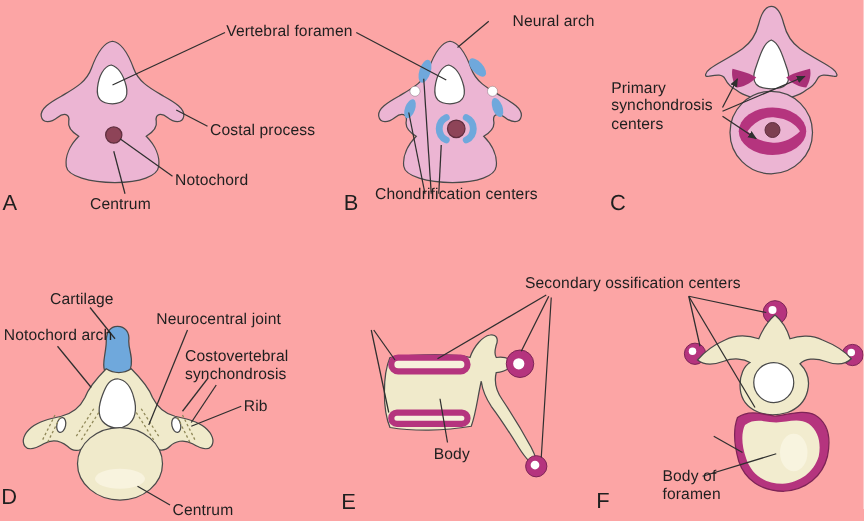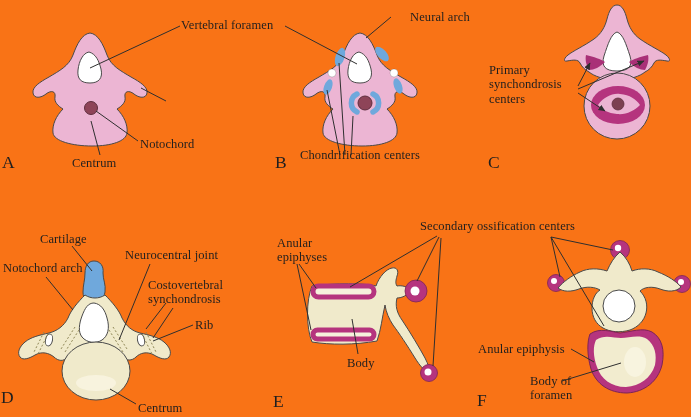--- a/index.html
+++ b/index.html
@@ -1,18 +1,18 @@
 <!DOCTYPE html>
 <html><head>
 <meta charset="utf-8">
 <style>
   html,body{margin:0;padding:0;background:#fff;}
   #stage{
-    position:relative;width:691px;height:417px;background:#f97316;
-    font-family:Liberation Serif, serif;color:#1f1f1f;overflow:hidden;
+    position:relative;width:691px;height:417px;background:#fca5a5;
+    font-family:Liberation Sans, sans-serif;color:#1f1f1f;overflow:hidden;
   }
   #art{position:absolute;left:0;top:0;}
   .lbl{
     position:absolute;font-size:12.5px;line-height:1.14;letter-spacing:0.1px;
     white-space:nowrap;color:#1f1f1f;
   }
   .lbl.wrap{white-space:normal;}
   .letter{
     position:absolute;font-size:17.5px;color:#1f1f1f;
   }
@@ -168,36 +168,35 @@
       <line x1="551" y1="237" x2="613" y2="250"></line>
       <line x1="551" y1="237" x2="560" y2="277"></line>
       <line x1="551" y1="237" x2="604" y2="326"></line>
       <line x1="571" y1="349" x2="594" y2="362"></line>
       <line x1="562" y1="381" x2="621" y2="363"></line>
     </g>
   </svg>
 
   <div class="lbl" style="left:181px;top:18px">Vertebral foramen</div>
   <div class="lbl" style="left:410px;top:10px">Neural arch</div>
+  <div class="lbl" style="left:168px;top:97px">Costal process</div>
   <div class="lbl" style="left:140px;top:137px">Notochord</div>
   <div class="lbl" style="left:72px;top:156px">Centrum</div>
   <div class="lbl" style="left:300px;top:148px">Chondrification centers</div>
   <div class="lbl wrap" style="left:489px;top:63px;width:72px">Primary synchondrosis centers</div>
 
   <div class="lbl" style="left:40px;top:232px">Cartilage</div>
   <div class="lbl" style="left:3px;top:261px">Notochord arch</div>
   <div class="lbl" style="left:125px;top:248px">Neurocentral joint</div>
   <div class="lbl wrap" style="left:148px;top:278px;width:104px">Costovertebral synchondrosis</div>
   <div class="lbl" style="left:195px;top:318px">Rib</div>
   <div class="lbl" style="left:138px;top:401px">Centrum</div>
 
-  <div class="lbl wrap" style="left:277px;top:236px;width:76px">Anular epiphyses</div>
   <div class="lbl" style="left:420px;top:219px">Secondary ossification centers</div>
   <div class="lbl" style="left:347px;top:356px">Body</div>
-  <div class="lbl" style="left:478px;top:342px">Anular epiphysis</div>
   <div class="lbl wrap" style="left:530px;top:374px;width:76px">Body of foramen</div>
 
   <div class="letter" style="left:2px;top:152px">A</div>
   <div class="letter" style="left:275px;top:152px">B</div>
   <div class="letter" style="left:488px;top:152px">C</div>
   <div class="letter" style="left:1px;top:387px">D</div>
   <div class="letter" style="left:273px;top:391px">E</div>
   <div class="letter" style="left:477px;top:390px">F</div>
 
 </div>

